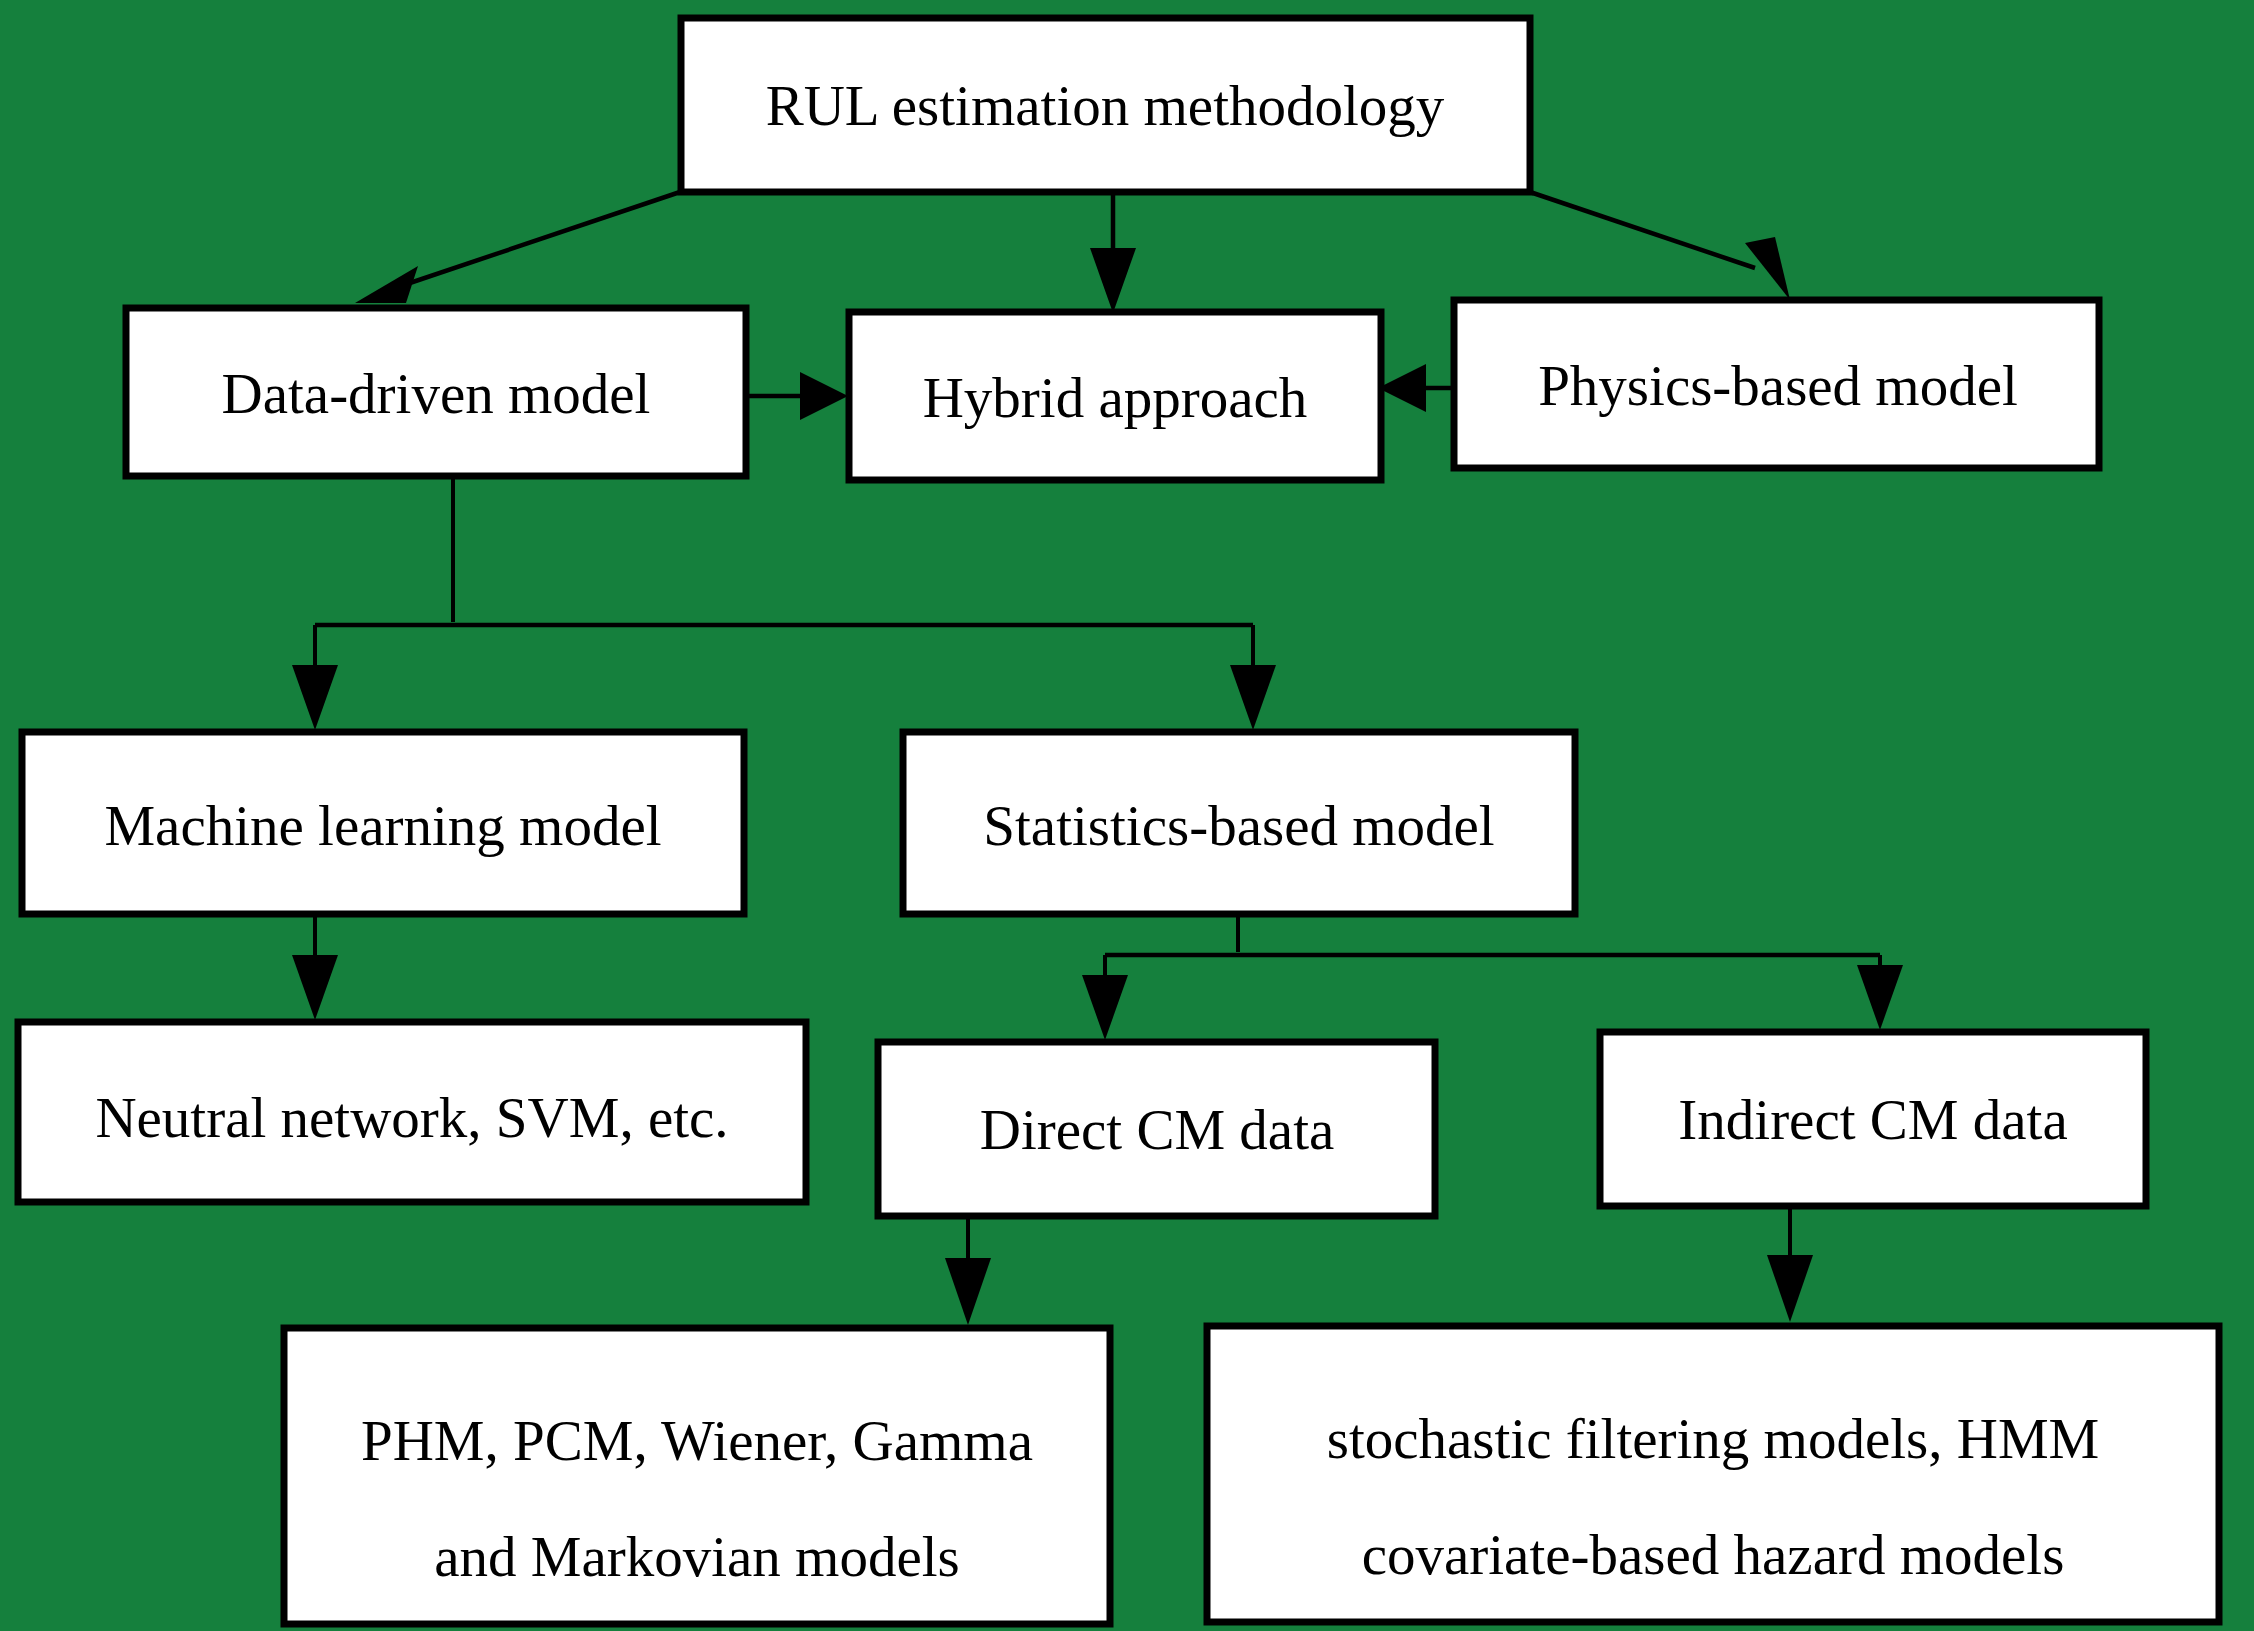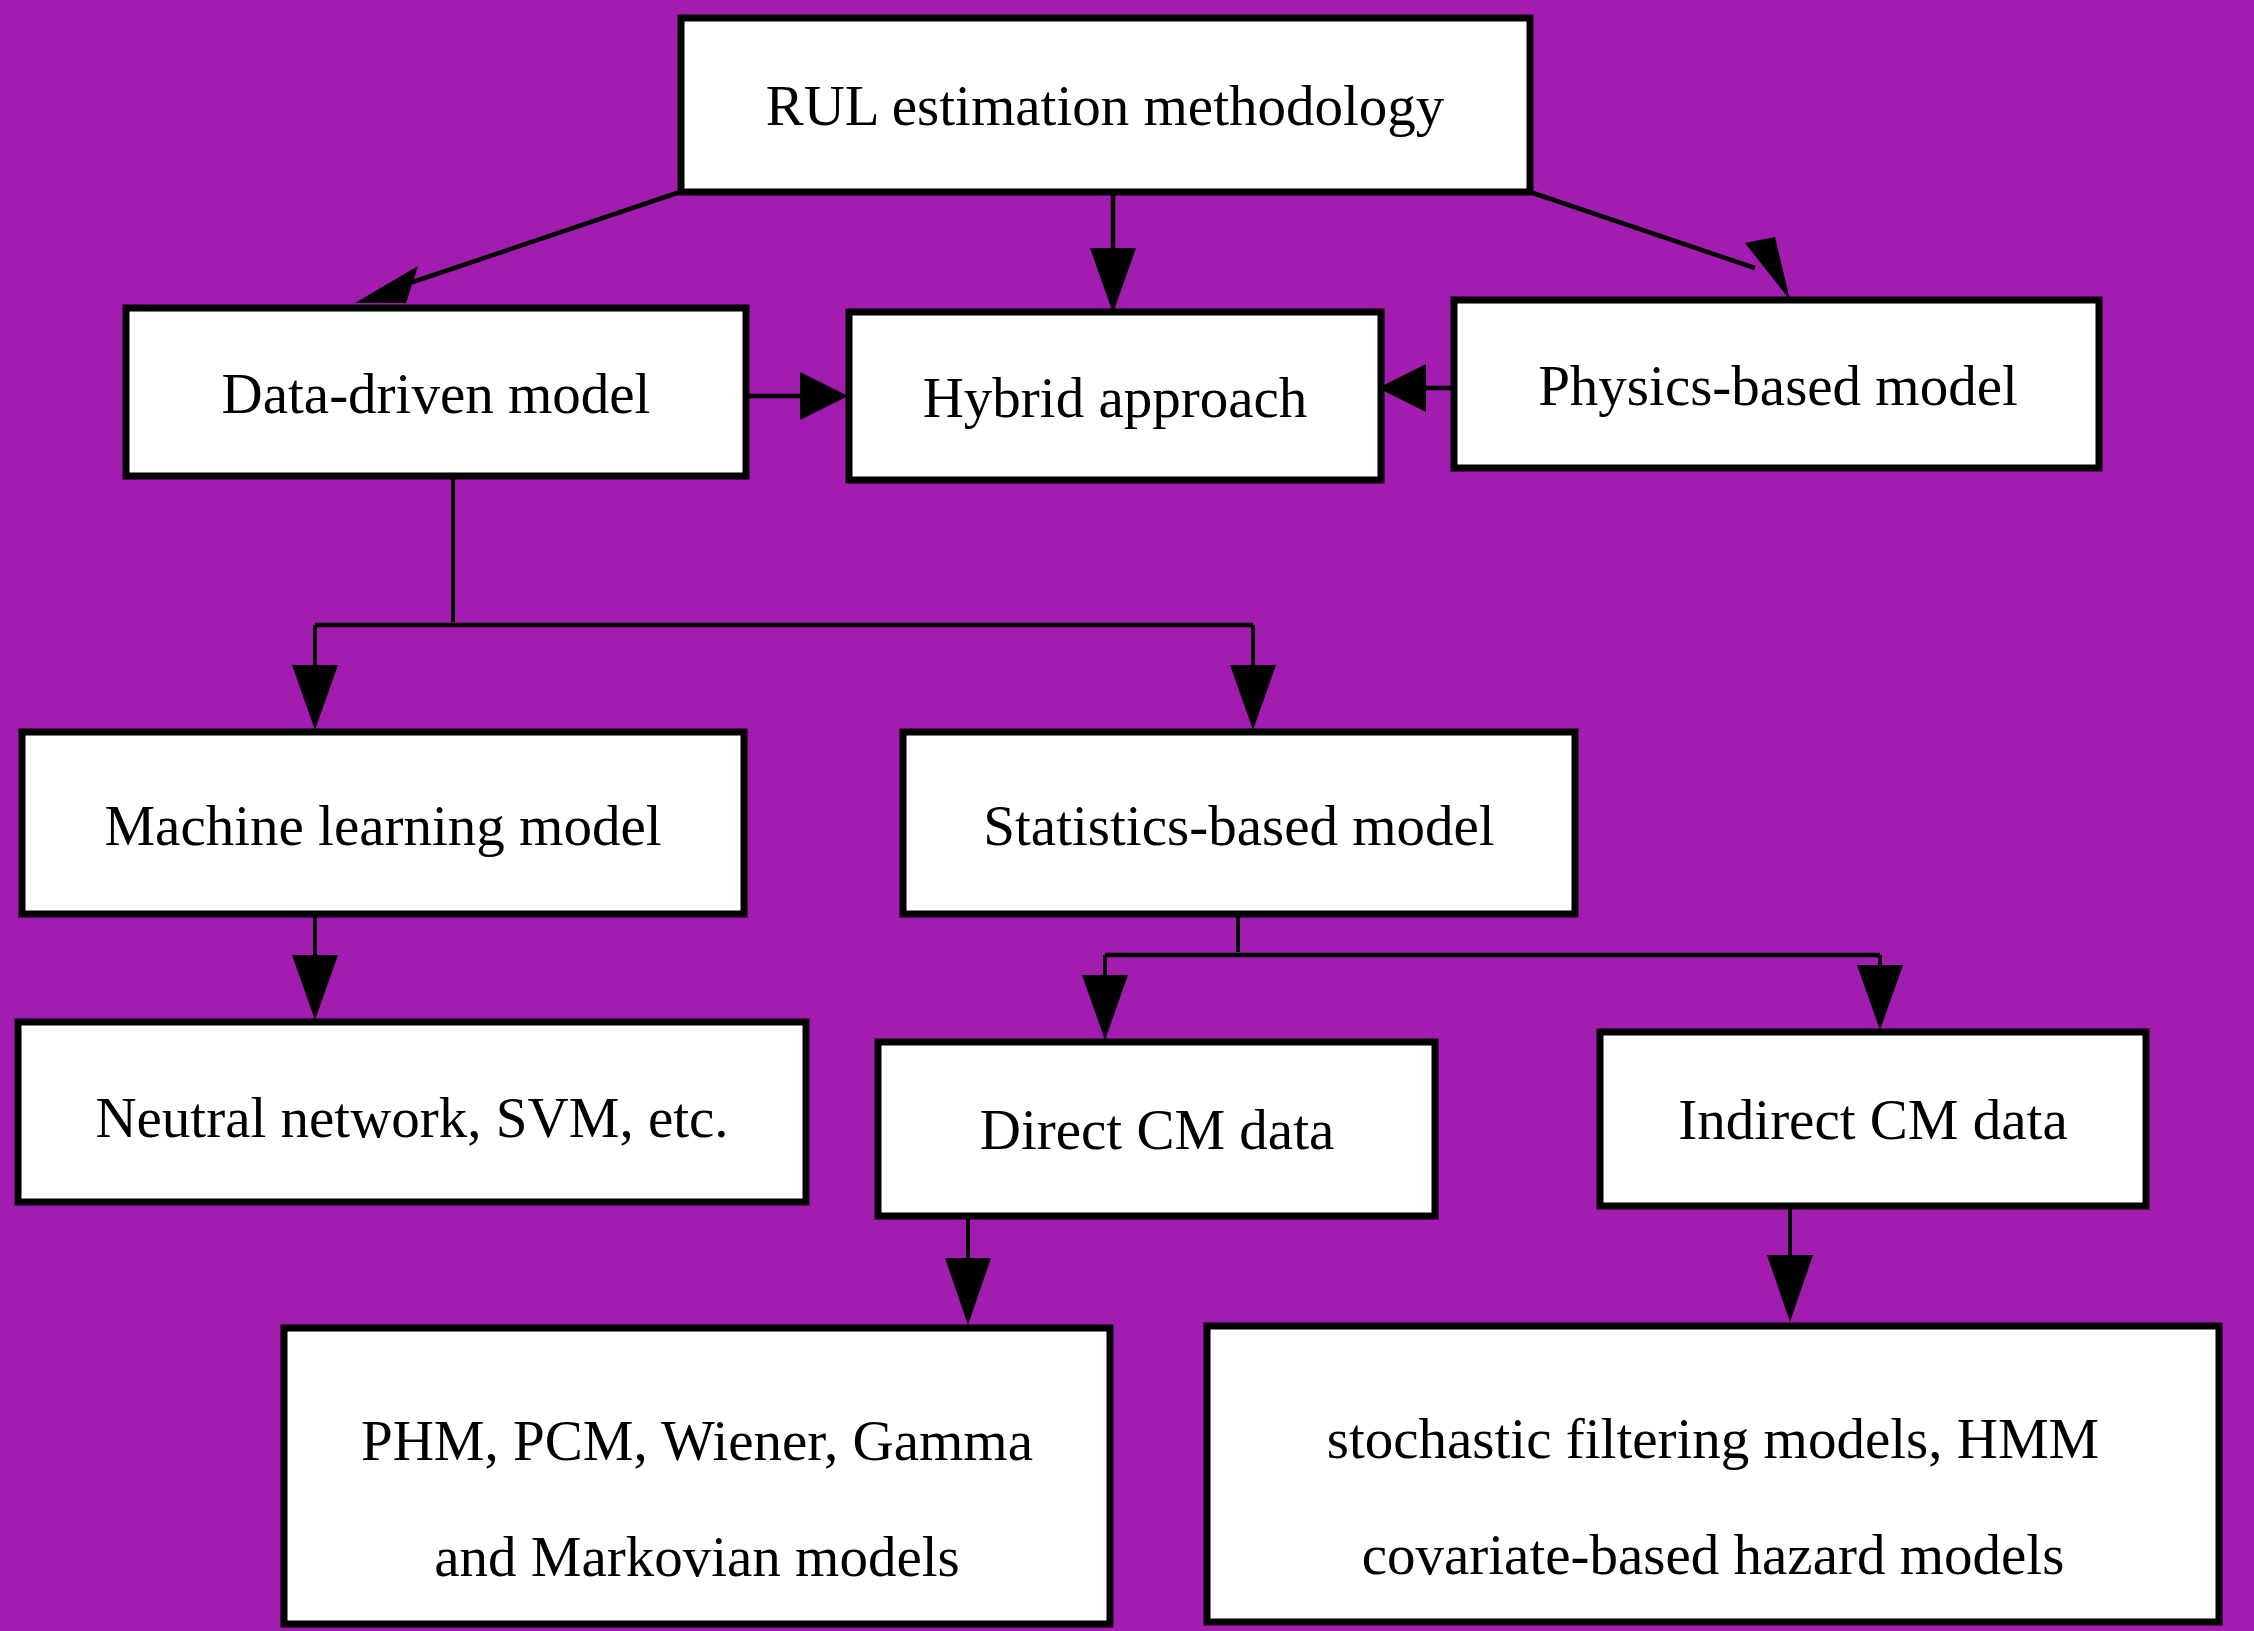--- a/index.html
+++ b/index.html
@@ -4,21 +4,21 @@
 <style>
   html, body {
     margin: 0;
     padding: 0;
     background: #ffffff;
   }
   #canvas-wrap {
     position: relative;
     width: 2254px;
     height: 1631px;
-    background: #a21caf;
+    background: #15803d;
     overflow: hidden;
     font-family: "Liberation Serif", "DejaVu Serif", serif;
   }
   svg#flow {
     position: absolute;
     top: 0;
     left: 0;
     width: 2254px;
     height: 1631px;
     display: block;

